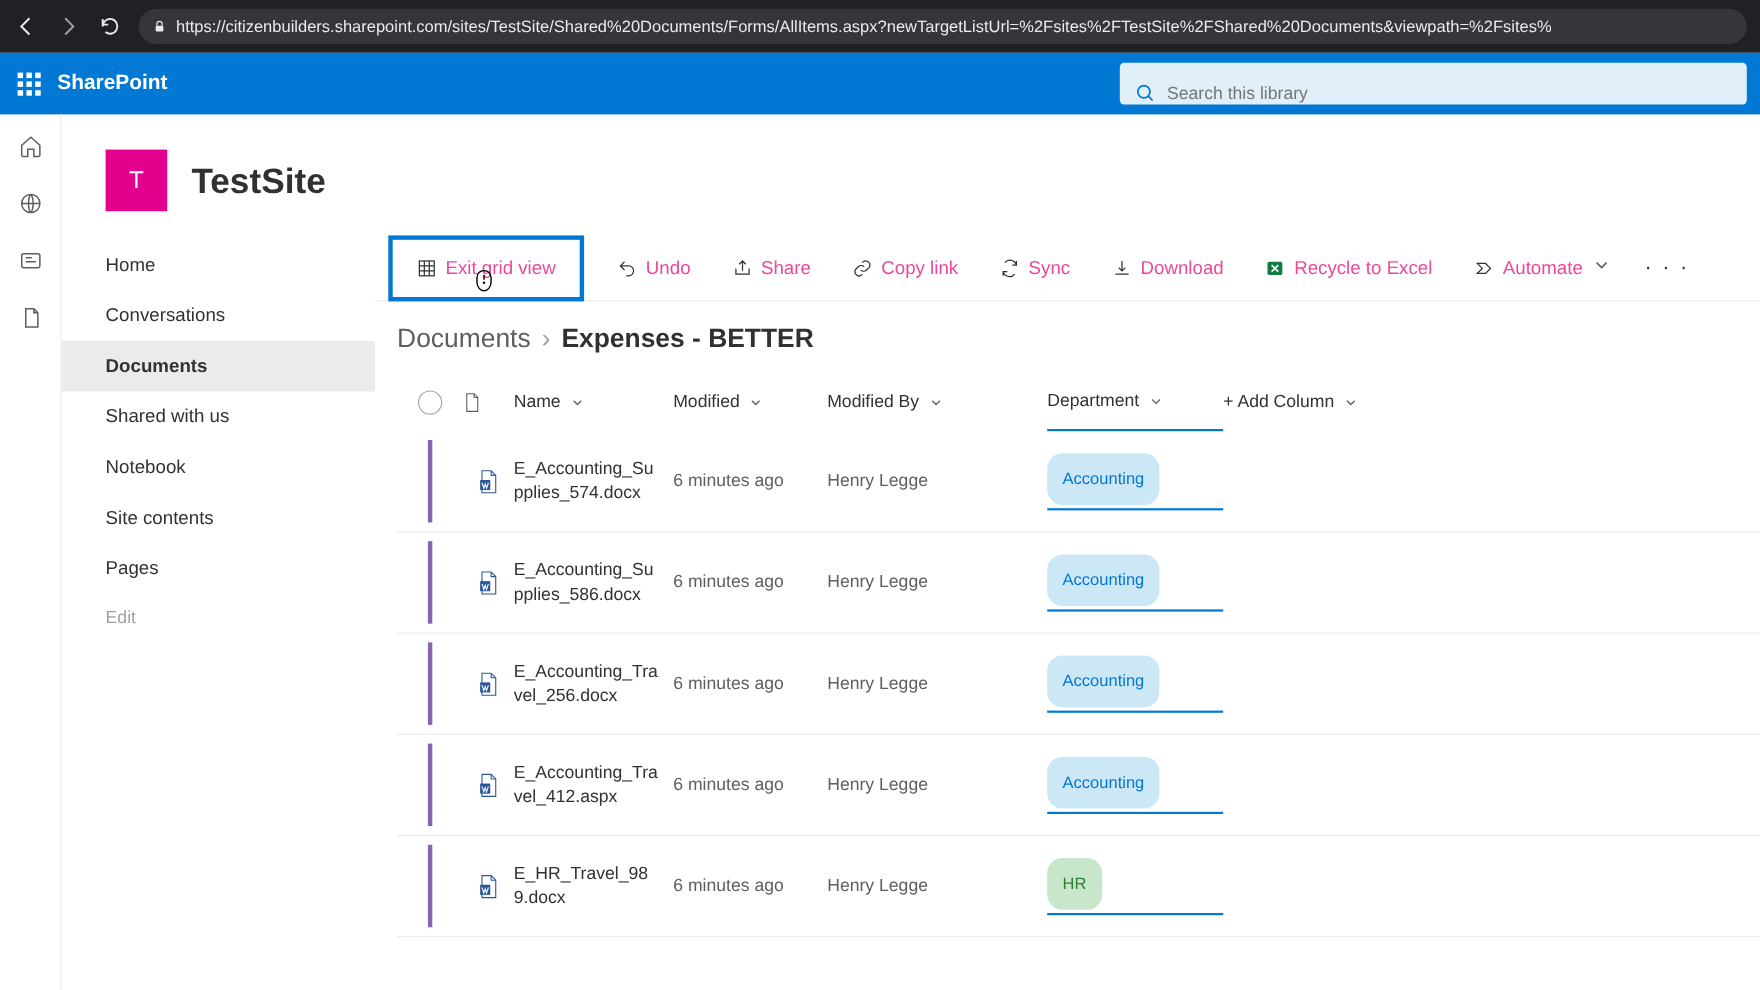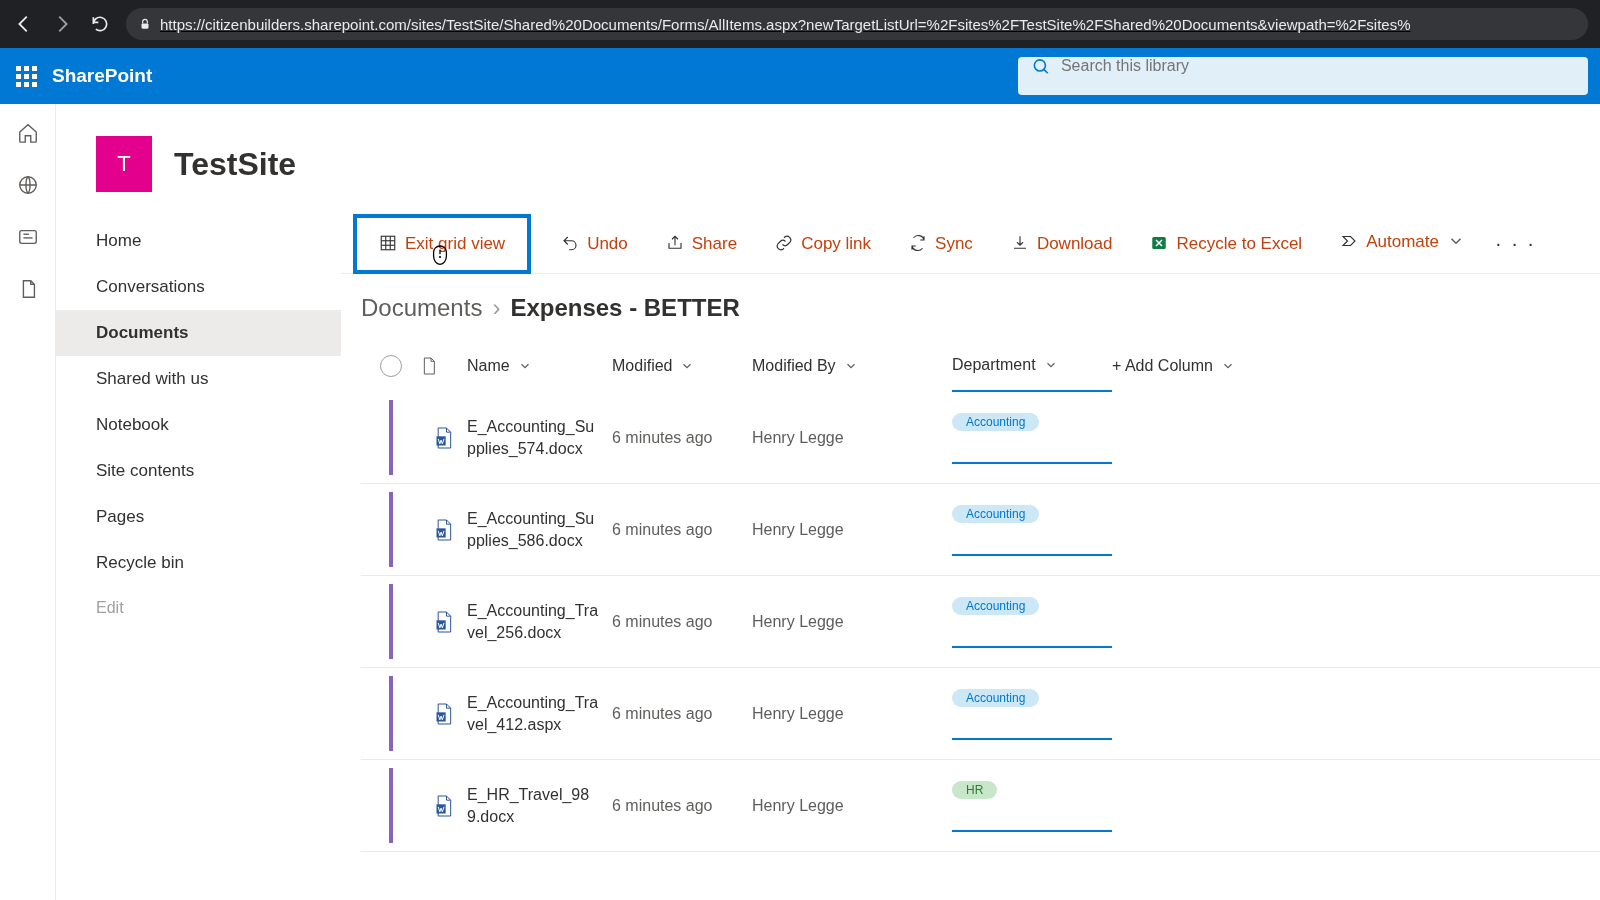--- a/index.html
+++ b/index.html
@@ -1,30 +1,30 @@
 <!DOCTYPE html>
 <html><head>
 <meta charset="utf-8">
 <style>
 * { margin: 0; padding: 0; box-sizing: border-box; font-family: "Segoe UI", Arial, sans-serif; }
 body { background: #fff; overflow: hidden; }
 
 
-.browser-chrome { height: 48px; background: #202124; display: flex; align-items: center; padding: 0 12px; gap: 14px; text-decoration: underline; }
+.browser-chrome { height: 48px; background: #202124; display: flex; align-items: center; padding: 0 12px; gap: 14px; }
 .browser-chrome .nav-btn { width: 24px; height: 24px; display:flex; align-items:center; justify-content:center; cursor:pointer; }
 .browser-chrome .nav-btn svg { fill:#e8eaed; }
 .url-bar { flex:1; height: 32px; background:#35363a; border-radius: 16px; display:flex; align-items:center; padding:0 12px; color:#e8eaed; font-size:15px; gap:8px; overflow:hidden; white-space:nowrap; }
 .url-bar .lock { width:14px; height:14px; }
 
 
 .sp-header { height:56px; background:#0078d4; display:flex; align-items:center; padding:0 12px; gap:12px; }
 .waffle { width:28px; height:28px; display:grid; grid-template-columns:repeat(3,5px); grid-template-rows:repeat(3,5px); gap:3px; cursor:pointer; padding:4px;}
 .waffle span { background:#fff; width:5px; height:5px; }
 .sp-brand { color:#fff; font-size:19px; font-weight:600; }
-.sp-search { margin-left:auto; width:570px; height:38px; background:#e1eff8; border-radius:4px; display:flex; align-items:flex-start; padding:0 14px; gap:10px; }
+.sp-search { margin-left:auto; width:570px; height:38px; background:#e1eff8; border-radius:4px; display:flex; align-items:flex-end; padding:0 14px; gap:10px; }
 .sp-search input { border:none; background:transparent; outline:none; font-size:16px; color:#333; width:100%; }
 .sp-search svg { fill:none; stroke:#0078d4; stroke-width:2; }
 
 
 .layout { display:flex; height:calc(900px - 48px - 56px); }
 .rail { width:56px; border-right:1px solid #edebe9; display:flex; flex-direction:column; align-items:center; padding-top:18px; gap:30px; }
 .rail .rail-icon { width:22px; height:22px; cursor:pointer; }
 .rail .rail-icon svg { fill:none; stroke:#605e5c; stroke-width:1.5; }
 
 .left-region { width:285px; display:flex; flex-direction:column; }
@@ -37,21 +37,21 @@
 .nav-item.active { background:#edebe9; font-weight:600; }
 .nav-item.edit { color:#a19f9d; font-size:16px; }
 
 .main { flex:1; display:flex; flex-direction:column; }
 
 
 .title-spacer { height:110px; }
 
 
 .toolbar { height:60px; display:flex; align-items:center; gap:22px; padding:0 12px; border-bottom:1px solid #edebe9; position:relative; }
-.tb-btn { display:flex; align-items:flex-start; gap:8px; font-size:17px; color:#c2410c; cursor:pointer; padding:6px 8px; }
+.tb-btn { display:flex; align-items:center; gap:8px; font-size:17px; color:#ec4899; cursor:pointer; padding:6px 8px; }
 .tb-btn svg { width:18px; height:18px; fill:none; stroke:#323130; stroke-width:1.5; }
 .tb-btn.excel svg { fill:#107c41; stroke:none; }
 .exit-grid-wrap { border:4px solid #0078d4; padding:10px 14px; margin:-2px 0; position:relative; }
 .exit-grid-wrap .cursor { position:absolute; left:72px; top:26px; }
 .tb-more { font-size:20px; letter-spacing:2px; cursor:pointer; color:#323130; }
 
 
 .breadcrumb { display:flex; align-items:center; gap:10px; padding:20px 0 18px 20px; font-size:24px; color:#323130; }
 .breadcrumb .bc-root { color:#605e5c; cursor:pointer; }
 .breadcrumb .chev { color:#a19f9d; }
@@ -76,21 +76,21 @@
 .tbody .row::before { content:""; position:absolute; left:28px; top:8px; bottom:8px; width:4px; background:#8764b8; }
 .td { font-size:16px; color:#323130; }
 .td.col-sel { }
 .td.col-icon { display:flex; justify-content:center;}
 .doc-icon { width:20px; height:24px; position:relative; }
 .doc-icon svg { width:20px; height:24px; }
 .td.col-name { word-break:break-all; padding-right:10px; line-height:1.35; }
 .td.col-mod { color:#605e5c; }
 .td.col-by { color:#605e5c; }
 .td.col-dept { }
-.pill { display:inline-block; padding:2px 14px; border-radius:14px; font-size:12px; }
+.pill { display:inline-block; padding:15px 14px; border-radius:14px; font-size:15px; }
 .pill.accounting { background:#cce7f5; color:#0078d4; }
 .pill.hr { background:#c8e6c9; color:#2e7d32; }
 
 </style>
 </head>
 <body>
 
 <div class="browser-chrome">
   <div class="nav-btn">
     <svg viewBox="0 0 24 24" width="22" height="22">
@@ -165,21 +165,20 @@
       <div class="site-title">TestSite</div>
     </div>
     <div class="nav-list" id="nav-list">
         <div class="nav-item">Home</div>
         <div class="nav-item">Conversations</div>
         <div class="nav-item active">Documents</div>
         <div class="nav-item">Shared with us</div>
         <div class="nav-item">Notebook</div>
         <div class="nav-item">Site contents</div>
         <div class="nav-item">Pages</div>
-        <div class="nav-item">Recycle bin</div>
         <div class="nav-item edit">Edit</div>
       </div>
   </div>
 
   <div class="main">
     <div class="title-spacer"></div>
 
     <div class="toolbar">
       <div class="exit-grid-wrap">
         <div class="tb-btn">

